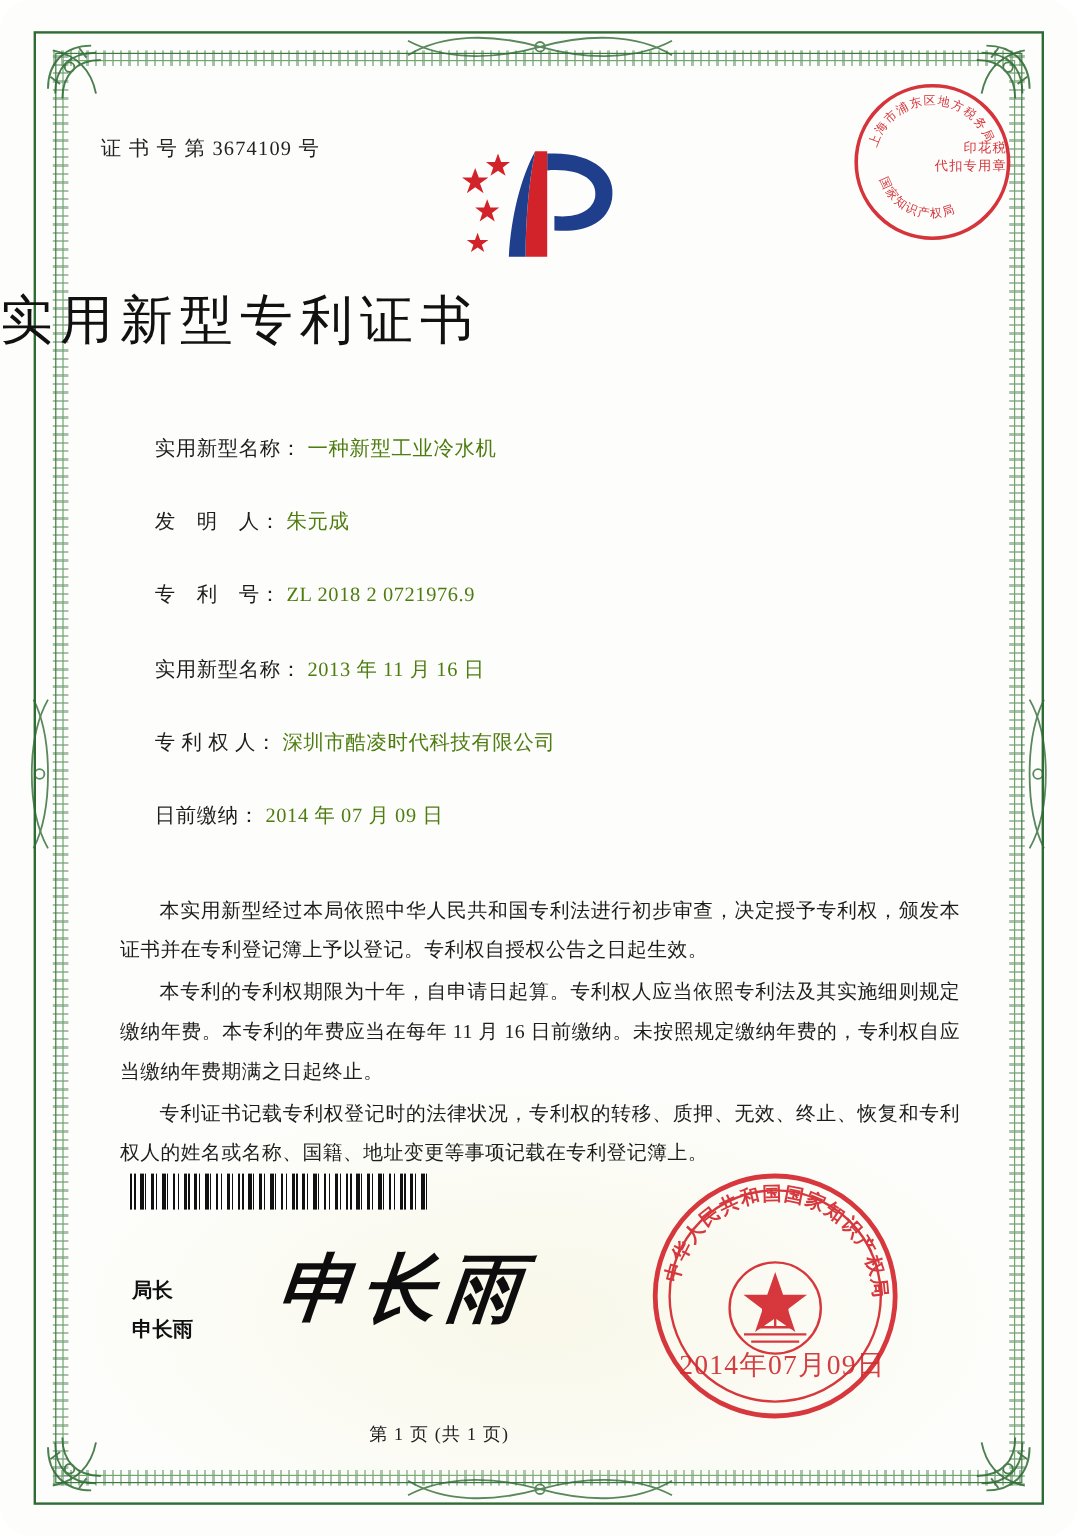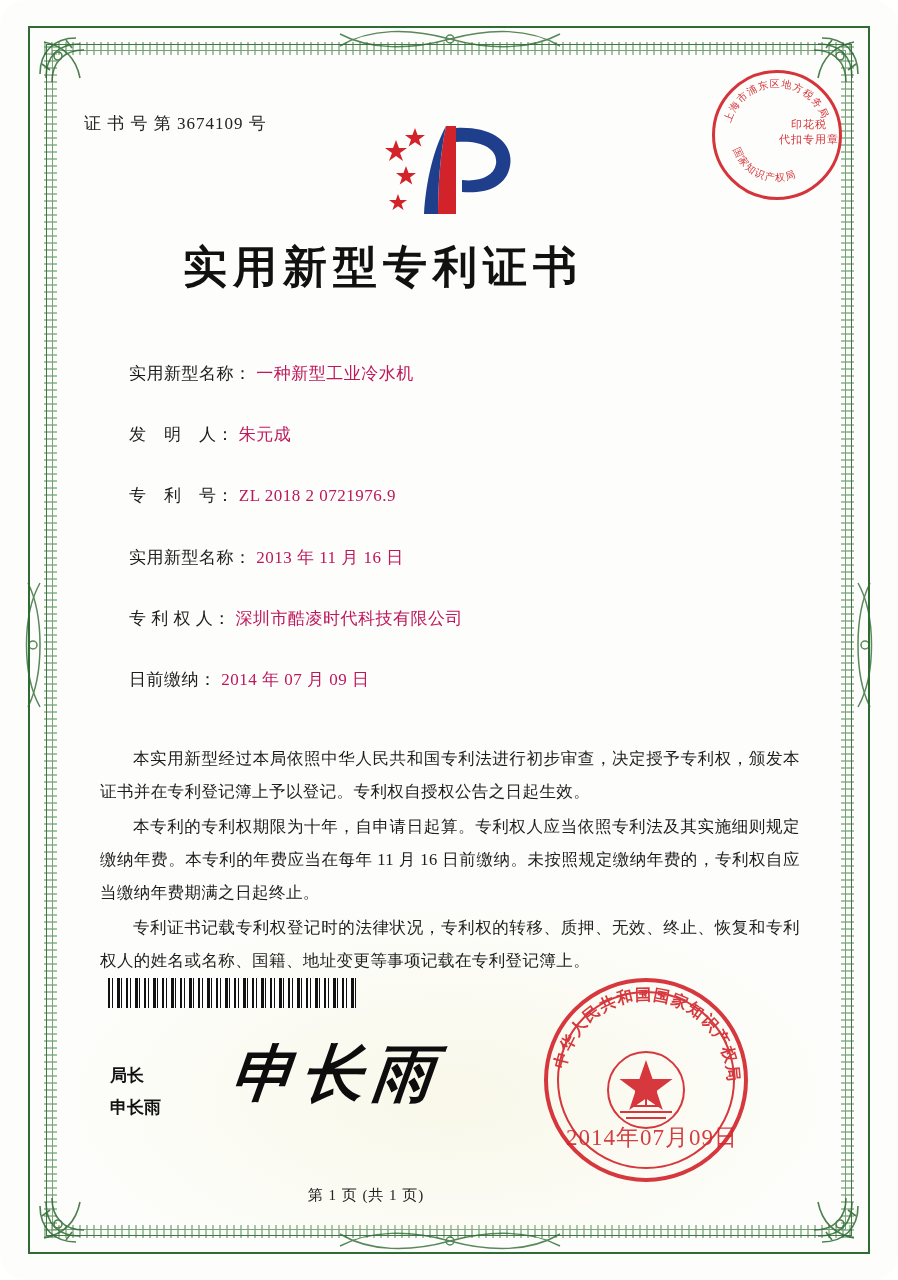--- a/index.html
+++ b/index.html
@@ -111,23 +111,22 @@
   .logo {
     position: absolute;
     left: 376px; top: 118px;
     width: 150px; height: 105px;
   }
 
   .main-title {
     position: absolute;
     left: 0; top: 238px;
     width: 766px;
-    text-align: center;
     font-size: 44px;
-    font-weight: bold;
+    font-weight: normal;
     letter-spacing: 6px;
     color: #111;
     font-family: "Liberation Serif", serif;
   }
 
   
   .fields {
     position: absolute;
     left: 100px; top: 360px;
     width: 700px;
@@ -140,21 +139,21 @@
     letter-spacing: .5px;
     white-space: nowrap;
   }
   .field-label {
     display: inline-block;
     color: #1d1d1d;
     margin-left: 29px;
   }
   .field-value {
     display: inline-block;
-    color: #be185d;
+    color: #4d7c0f;
   }
 
   
   .body-text {
     position: absolute;
     left: 100px; top: 742px;
     width: 700px;
     font-size: 16.5px;
     line-height: 2.0;
     color: #1d1d1d;
@@ -209,26 +208,25 @@
     opacity: .92;
   }
   .seal-small .arc {
     position: absolute;
     left: 0; top: 0; width: 100%; height: 100%;
   }
   .seal-small .center-lines {
     position: absolute;
     left: 0; top: 44px;
     width: 100%;
-    text-align: center;
+    text-align: right;
     font-size: 11px;
     line-height: 1.35;
     letter-spacing: 1px;
     font-family: "Liberation Serif", serif;
-    padding-left: 32px;
   }
 
   .seal-big {
     position: absolute;
     left: 544px; top: 978px;
     width: 196px; height: 196px;
     border: 4px solid #d2232a;
     border-radius: 50%;
     color: #d2232a;
     opacity: .9;

